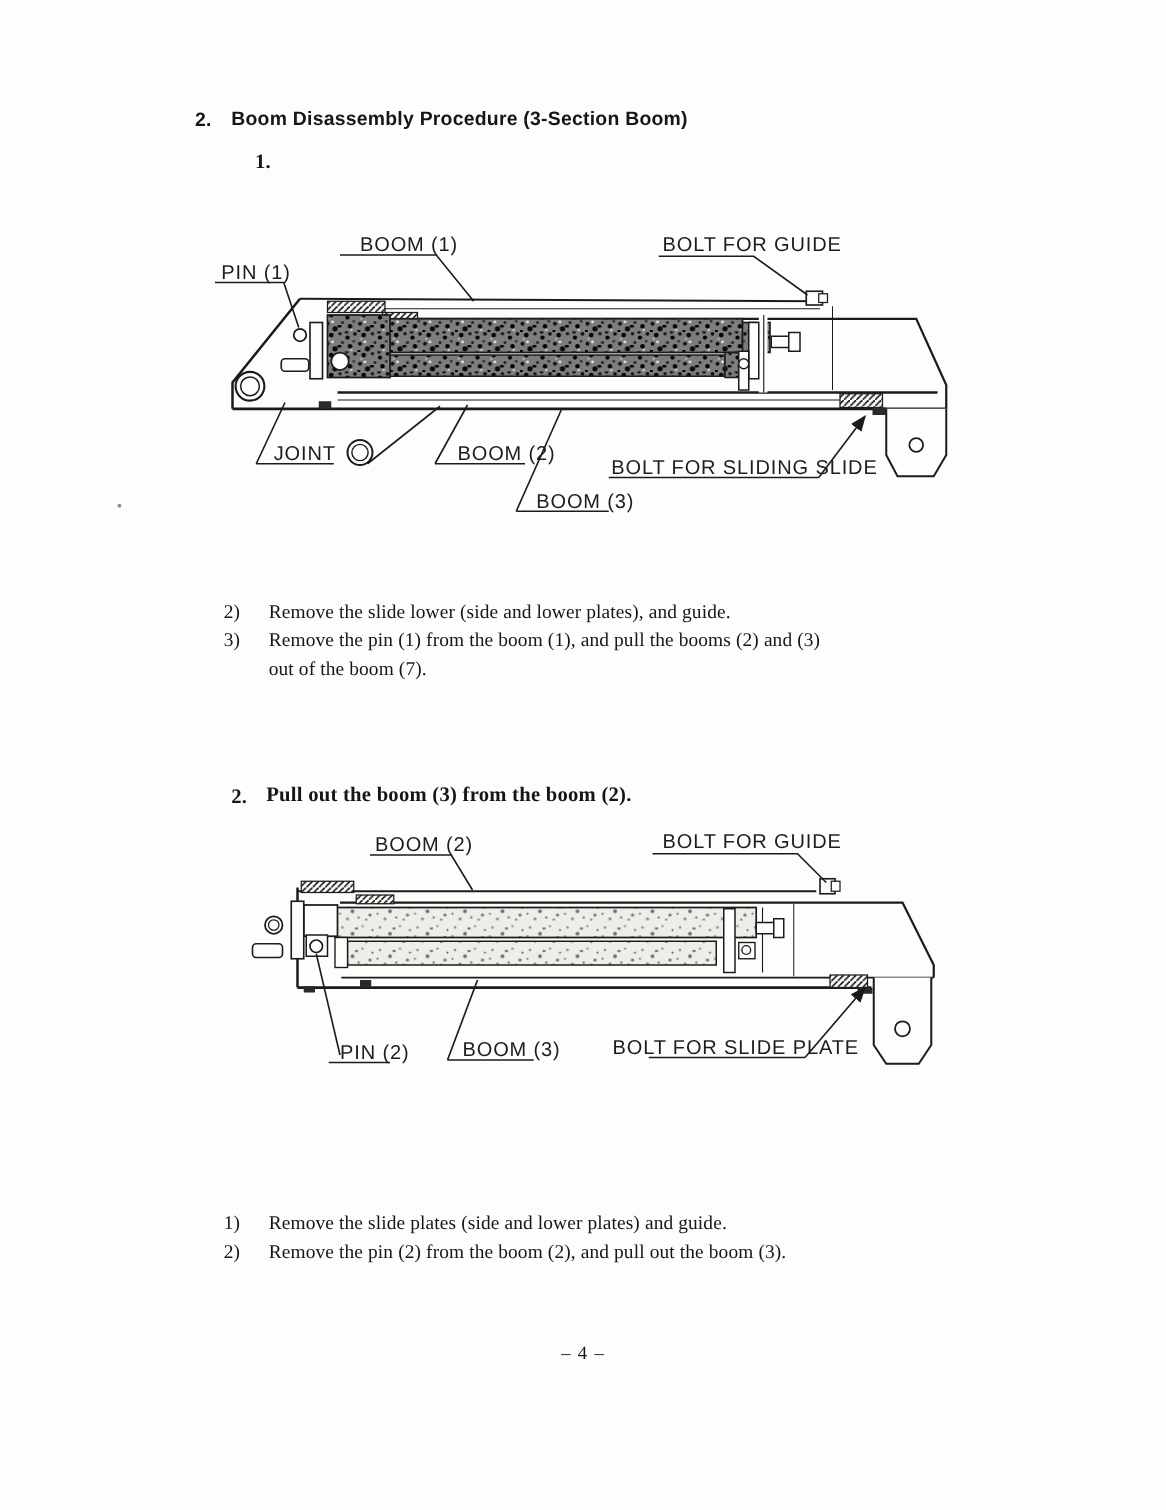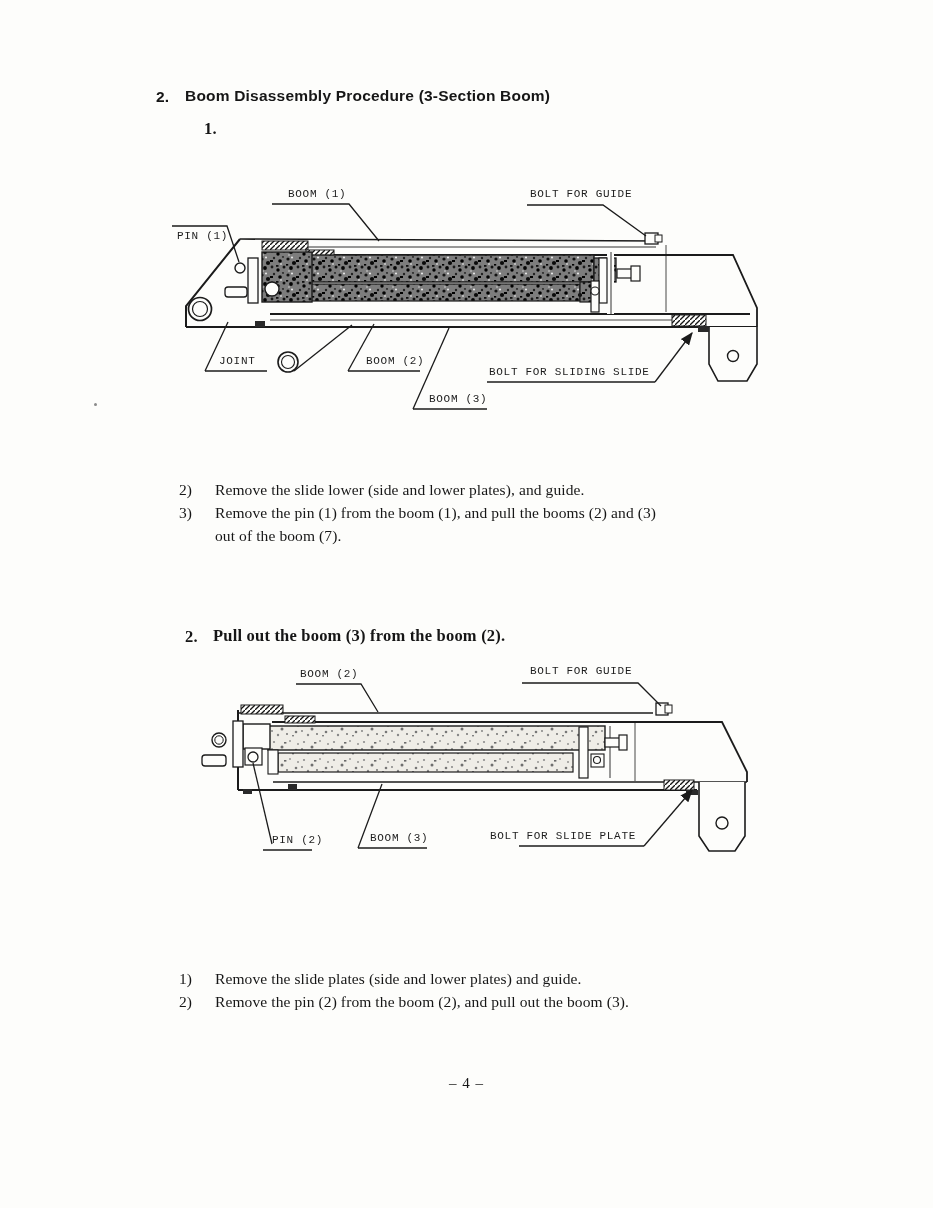--- a/index.html
+++ b/index.html
@@ -5,21 +5,21 @@
   html,body{margin:0;padding:0;background:#ffffff;}
   .page{position:relative;width:933px;height:1208px;background:#fdfdfb;overflow:hidden;
         font-family:"Liberation Serif",serif;color:#161616;}
   .abs{position:absolute;white-space:nowrap;}
   .title{font-family:"Liberation Sans",sans-serif;font-weight:bold;font-size:15.5px;letter-spacing:.2px;}
   .stephead{font-family:"Liberation Serif",serif;font-weight:bold;font-size:16.5px;letter-spacing:.2px;}
   .body-list{position:absolute;font-size:15.5px;line-height:23px;letter-spacing:.1px;}
   .li{white-space:nowrap;}
   .li .num{display:inline-block;width:36px;}
   .li.cont .num{visibility:hidden;}
-  .dlabel{position:absolute;font-family:Liberation Mono, monospace;font-size:11px;
+  .dlabel{position:absolute;font-family:Liberation Sans, sans-serif;font-size:16px;
           letter-spacing:.7px;color:#1d1d1d;white-space:nowrap;}
   .pagenum{position:absolute;left:0;right:0;text-align:center;font-size:15px;letter-spacing:1px;}
   svg{position:absolute;left:0;top:0;}
   .speck{position:absolute;width:3px;height:3px;border-radius:50%;background:#8a8a8a;}
 </style>
 </head>
 <body>
 
 <div class="page">
 
@@ -182,21 +182,21 @@
         <path d="M358,848 L427,848"></path>
         <path d="M358,848 L382,784"></path>
         <path d="M519,846 L644,846"></path>
         <path d="M644,846 L692,790" marker-end="url(#arr)"></path>
       </g>
     </g>
   </svg>
 
   <span class="dlabel" style="left:288px;top:188px;">BOOM (1)</span>
   <span class="dlabel" style="left:530px;top:188px;">BOLT FOR GUIDE</span>
-  <span class="dlabel" style="left:177px;top:210px;margin-top:20px;">PIN (1)</span>
+  <span class="dlabel" style="left:177px;top:210px;">PIN (1)</span>
   <span class="dlabel" style="left:219px;top:355px;">JOINT</span>
   <span class="dlabel" style="left:366px;top:355px;">BOOM (2)</span>
   <span class="dlabel" style="left:489px;top:366px;">BOLT FOR SLIDING SLIDE</span>
   <span class="dlabel" style="left:429px;top:393px;">BOOM (3)</span>
 
   <div class="body-list" style="left:179px;top:478px;">
     <div class="li"><span class="num">2)</span><span>Remove the slide lower (side and lower plates), and guide.</span></div>
     <div class="li"><span class="num">3)</span><span>Remove the pin (1) from the boom (1), and pull the booms (2) and (3)</span></div>
     <div class="li cont"><span class="num">3)</span><span>out of the boom (7).</span></div>
   </div>

